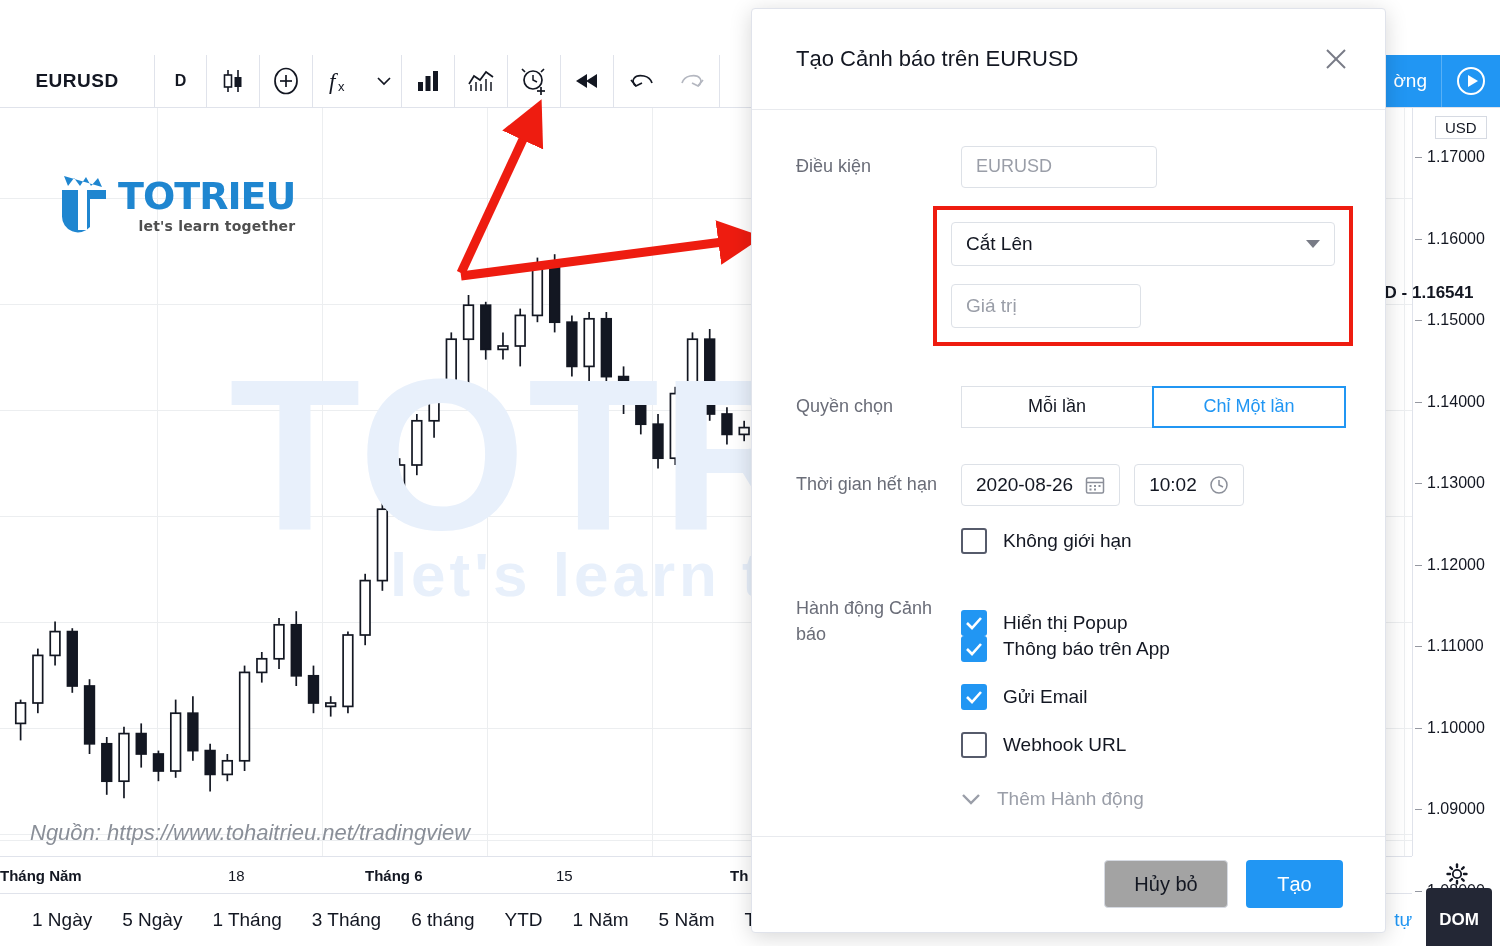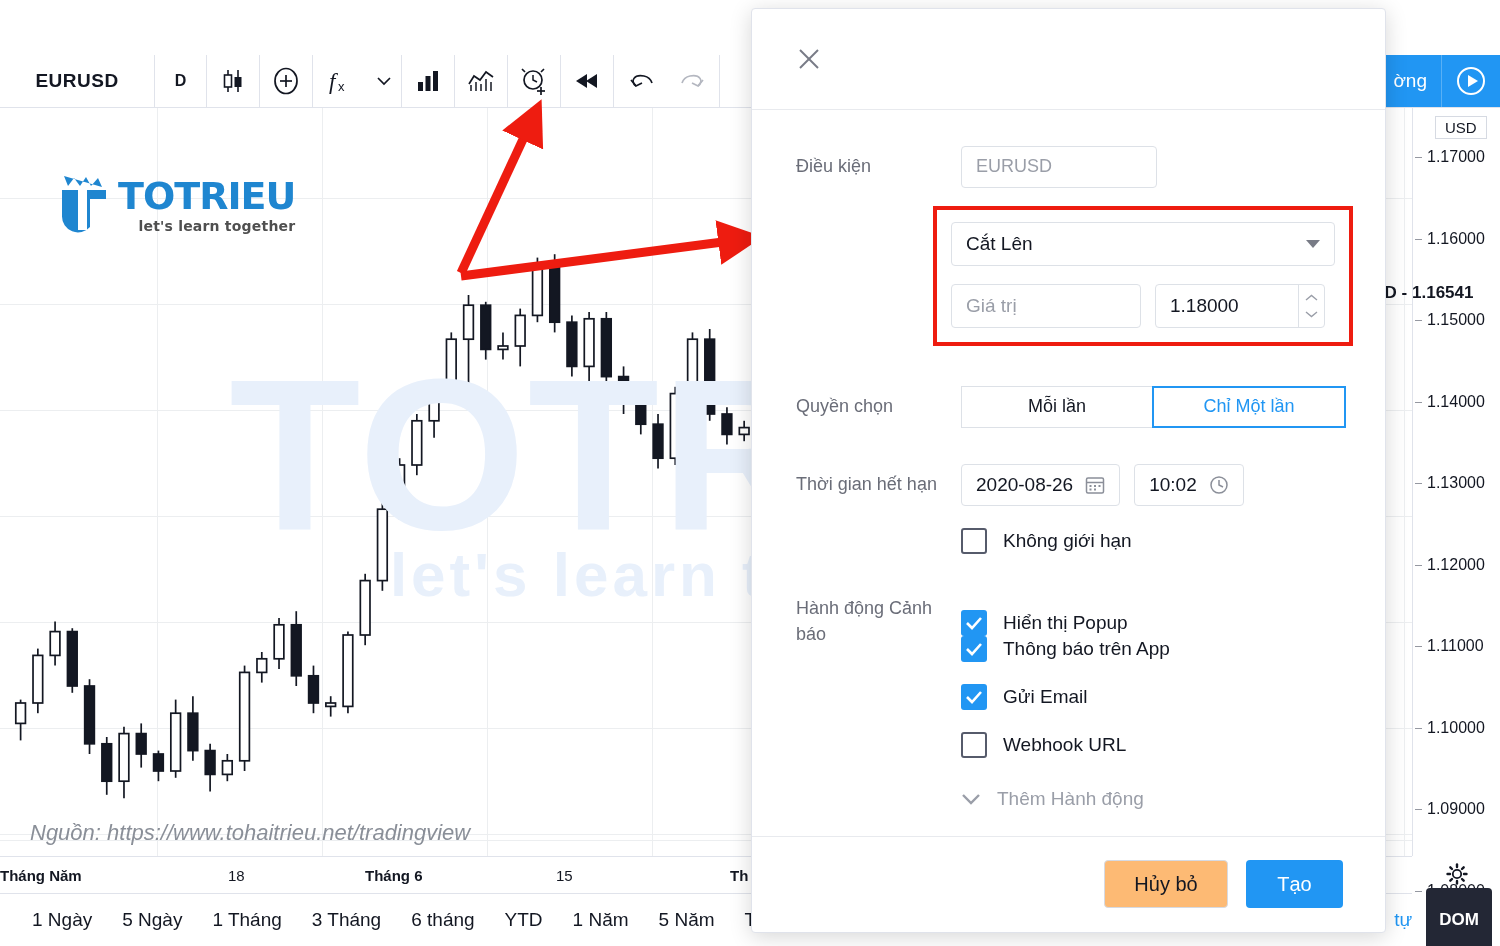--- a/index.html
+++ b/index.html
@@ -183,21 +183,21 @@
   .chk.off { border:2px solid #565b6b; background:#fff; }
   .chk.on { background:#2196f3; }
   .chk-lbl { font-size:19px; color:#131722; }
   .more-row { display:flex; align-items:center; gap:16px; margin-top:30px; color:#9a9ea8; }
   .more-lbl { font-size:19px; }
 
   .btn {
     height:48px; min-width:124px; border-radius:4px; display:flex; align-items:center;
     justify-content:center; font-size:20px; cursor:pointer;
   }
-  .btn-cancel { border:1px solid #d6dae2; background:#fdba74; color:#131722; }
+  .btn-cancel { border:1px solid #d6dae2; background:#a3a3a3; color:#131722; }
   .btn-create { background:#2196f3; color:#fff; min-width:97px; }
 </style>
 </head>
 <body>
 
 <div id="root">
 
   <div class="chart-area">
     <div class="wm">
       <div>TOTRIEU</div>
@@ -457,20 +457,21 @@
       <marker id="ah" markerWidth="5" markerHeight="5" refX="2.2" refY="2.5" orient="auto">
         <polygon points="0,0 5,2.5 0,5" fill="#ee1c10"></polygon>
       </marker>
     </defs>
     <line x1="461" y1="273" x2="531" y2="122" stroke="#ee1c10" stroke-width="9" marker-end="url(#ah)"></line>
     <line x1="461" y1="276" x2="738" y2="240" stroke="#ee1c10" stroke-width="9" marker-end="url(#ah)"></line>
   </svg>
 
   <div class="dialog">
     <div class="dlg-head">
+      <div class="dlg-title">Tạo Cảnh báo trên EURUSD</div>
       <div class="dlg-close">
         <svg width="26" height="26" viewBox="0 0 26 26">
           <line x1="4" y1="4" x2="22" y2="22" stroke="#787b86" stroke-width="2"></line>
           <line x1="22" y1="4" x2="4" y2="22" stroke="#787b86" stroke-width="2"></line>
         </svg>
       </div>
     </div>
 
     <div class="dlg-body">
 
@@ -482,31 +483,20 @@
             <div class="sel">
               <span>Cắt Lên</span>
               <span>
                 <svg width="14" height="9" viewBox="0 0 14 9">
                     <polygon points="0,1 14,1 7,9" fill="#787b86"></polygon>
                   </svg>
               </span>
             </div>
             <div class="cond-2">
               <div class="fld v-left ph">Giá trị</div>
-              <div class="fld v-right">
-                <span>1.18000</span>
-                <span class="spin">
-                  <svg width="13" height="8" viewBox="0 0 13 8">
-                      <polyline points="1,6 6.5,1.5 12,6" fill="none" stroke="#9a9ea8" stroke-width="1.4"></polyline>
-                    </svg>
-                  <svg width="13" height="8" viewBox="0 0 13 8">
-                      <polyline points="1,2 6.5,6.5 12,2" fill="none" stroke="#9a9ea8" stroke-width="1.4"></polyline>
-                    </svg>
-                </span>
-              </div>
             </div>
           </div>
         </div>
       </div>
 
       <div class="row" style="margin-top:40px">
         <div class="row-lbl">Quyền chọn</div>
         <div class="row-ctl">
           <div class="seg" id="opt-seg">
               <div class="seg-btn">Mỗi lần</div>

